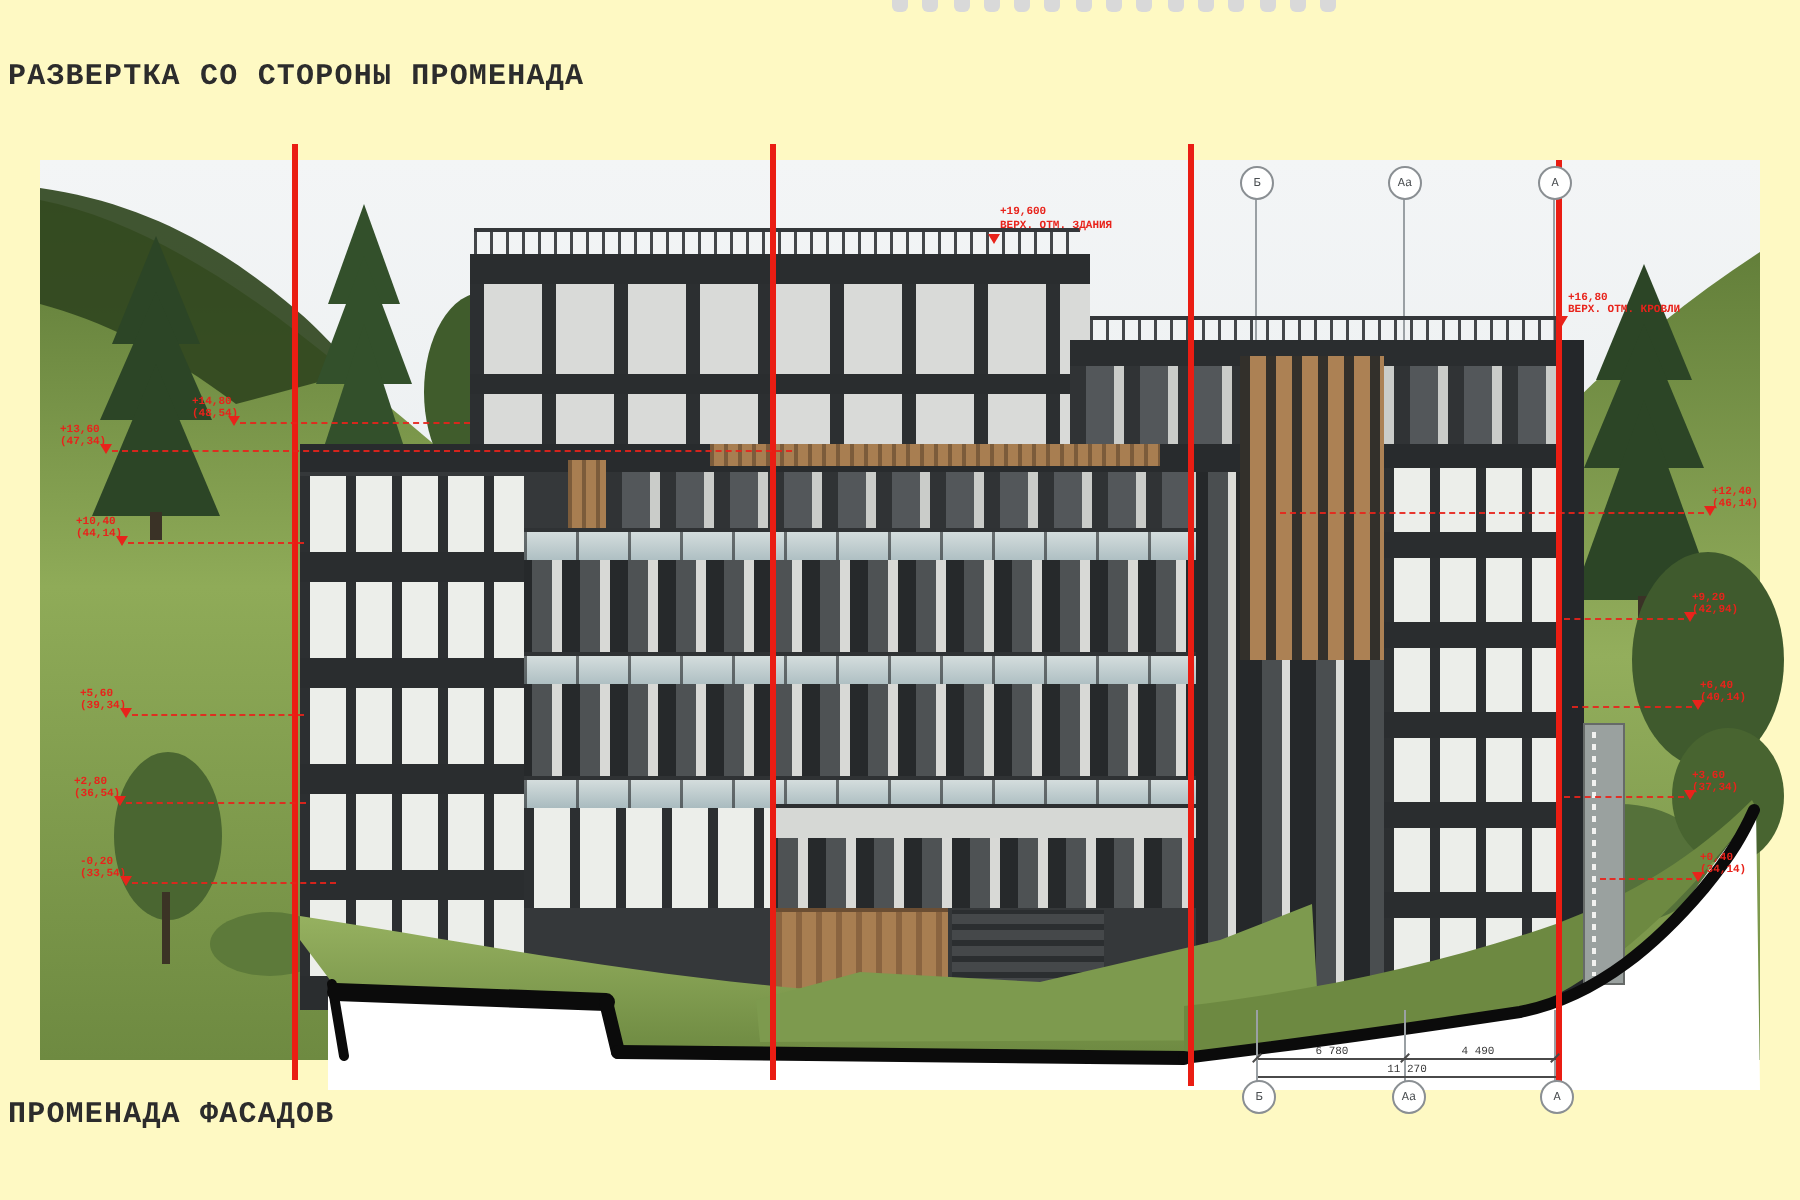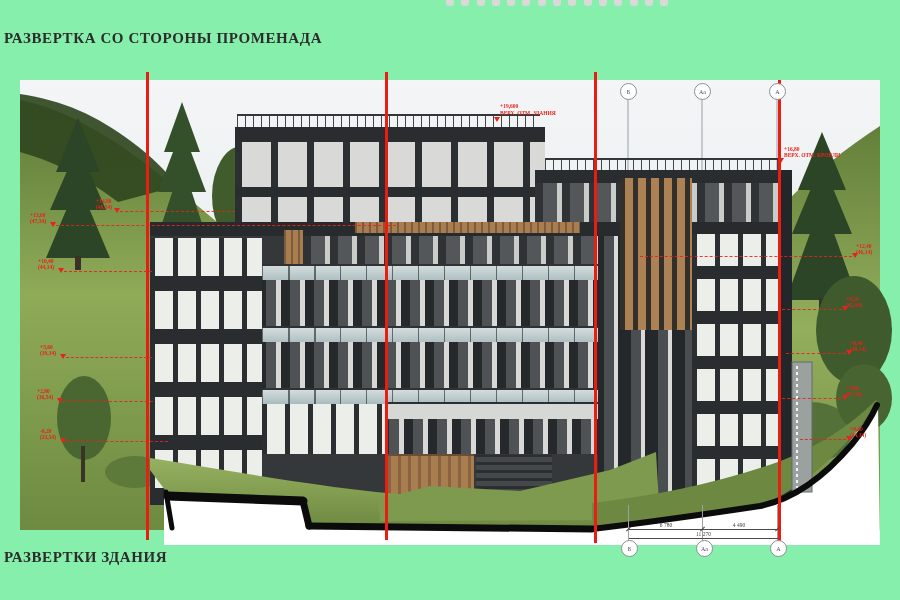--- a/index.html
+++ b/index.html
@@ -1,17 +1,17 @@
 <!DOCTYPE html>
 <html><head>
 <meta charset="utf-8">
 <style>
   html,body{margin:0;padding:0;background:#fff;}
-  #stage{position:relative;width:900px;height:600px;background:#86efac;overflow:hidden;
-         font-family:Liberation Serif, serif;}
+  #stage{position:relative;width:900px;height:600px;background:#fef9c3;overflow:hidden;
+         font-family:Liberation Mono, monospace;}
   .abs{position:absolute;}
   
   .title{position:absolute;left:4px;font-size:15px;font-weight:700;letter-spacing:.6px;color:#2c2c2c;white-space:nowrap;}
   
   #topstrip{position:absolute;left:446px;top:0;display:flex;gap:7.3px;}
   #topstrip .dash{width:8px;height:6px;background:#d9d9d9;border-radius:0 0 3px 3px;}
   
   .railing{background:repeating-linear-gradient(90deg,#44474a 0 1.5px,transparent 1.5px 8px);border-top:2px solid #34373a;}
   .winA{background:repeating-linear-gradient(90deg,#2c2f31 0 7px,#d9dad8 7px 36px);}
   .winB{background:repeating-linear-gradient(90deg,#2c2f31 0 5px,#eceeea 5px 23px);}
@@ -57,21 +57,21 @@
       <div class="dash"></div>
       <div class="dash"></div>
       <div class="dash"></div>
       <div class="dash"></div>
       <div class="dash"></div>
       <div class="dash"></div>
       <div class="dash"></div>
   </div>
 
   <div class="title" style="top:30px;">РАЗВЕРТКА СО СТОРОНЫ ПРОМЕНАДА</div>
-  <div class="title" style="top:549px;">РАЗВЕРТКИ ЗДАНИЯ</div>
+  <div class="title" style="top:549px;">ПРОМЕНАДА ФАСАДОВ</div>
 
   <svg class="abs" style="left:0;top:0;z-index:1;" width="900" height="600" viewBox="0 0 900 600">
     <defs>
       <linearGradient id="gSky" x1="0" y1="0" x2="0" y2="1">
         <stop offset="0" stop-color="#f3f5f6"></stop>
           <stop offset="1" stop-color="#e6ebed"></stop>
       </linearGradient>
       <linearGradient id="gHill" x1="0" y1="0" x2="0" y2="1">
         <stop offset="0" stop-color="#5c7836"></stop>
           <stop offset=".45" stop-color="#8fab58"></stop>

